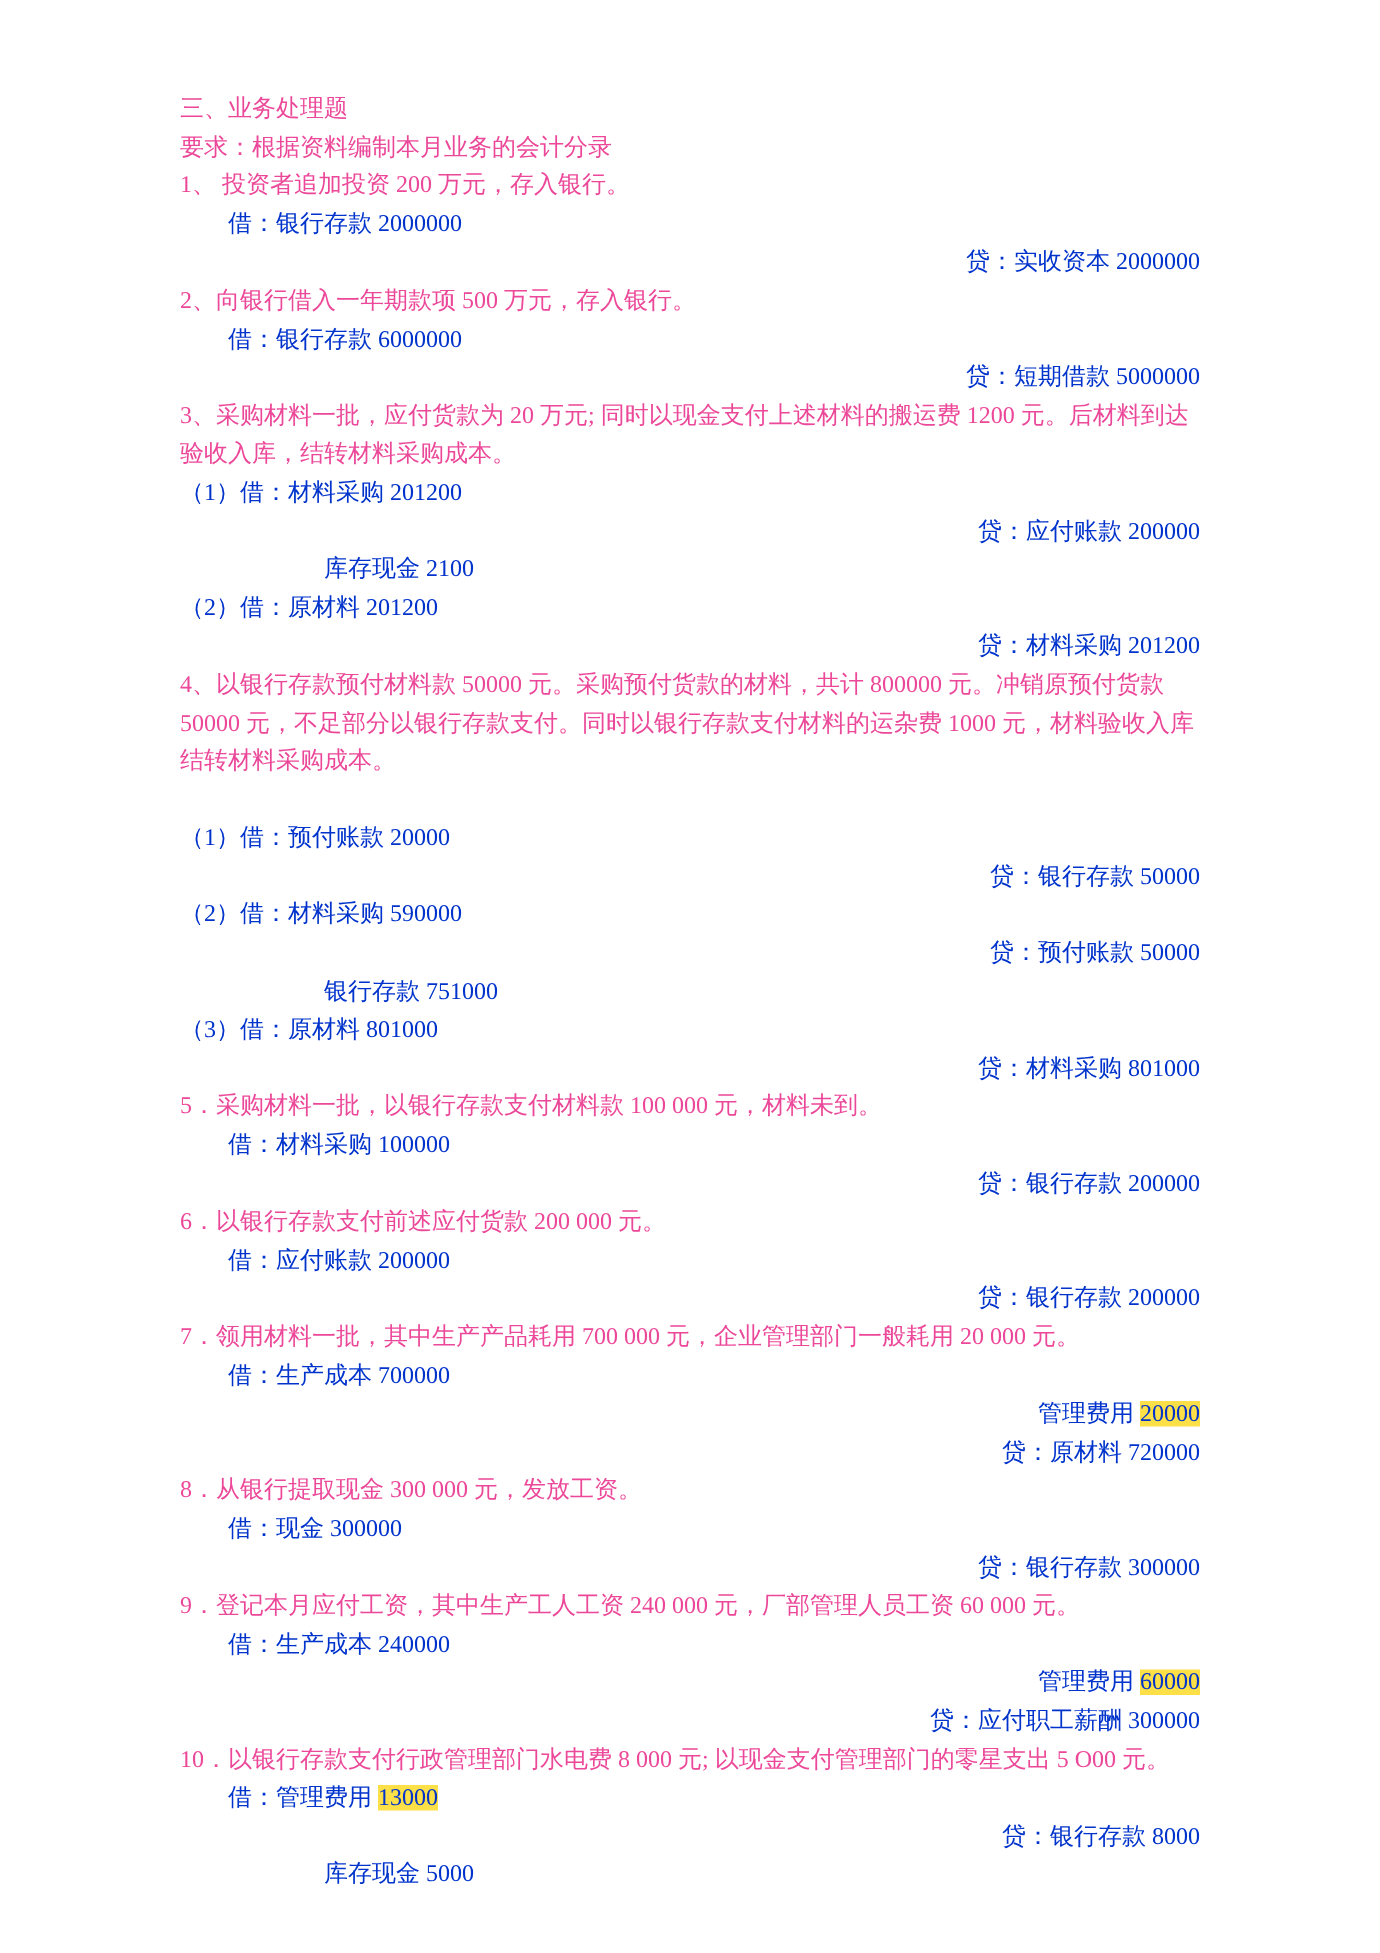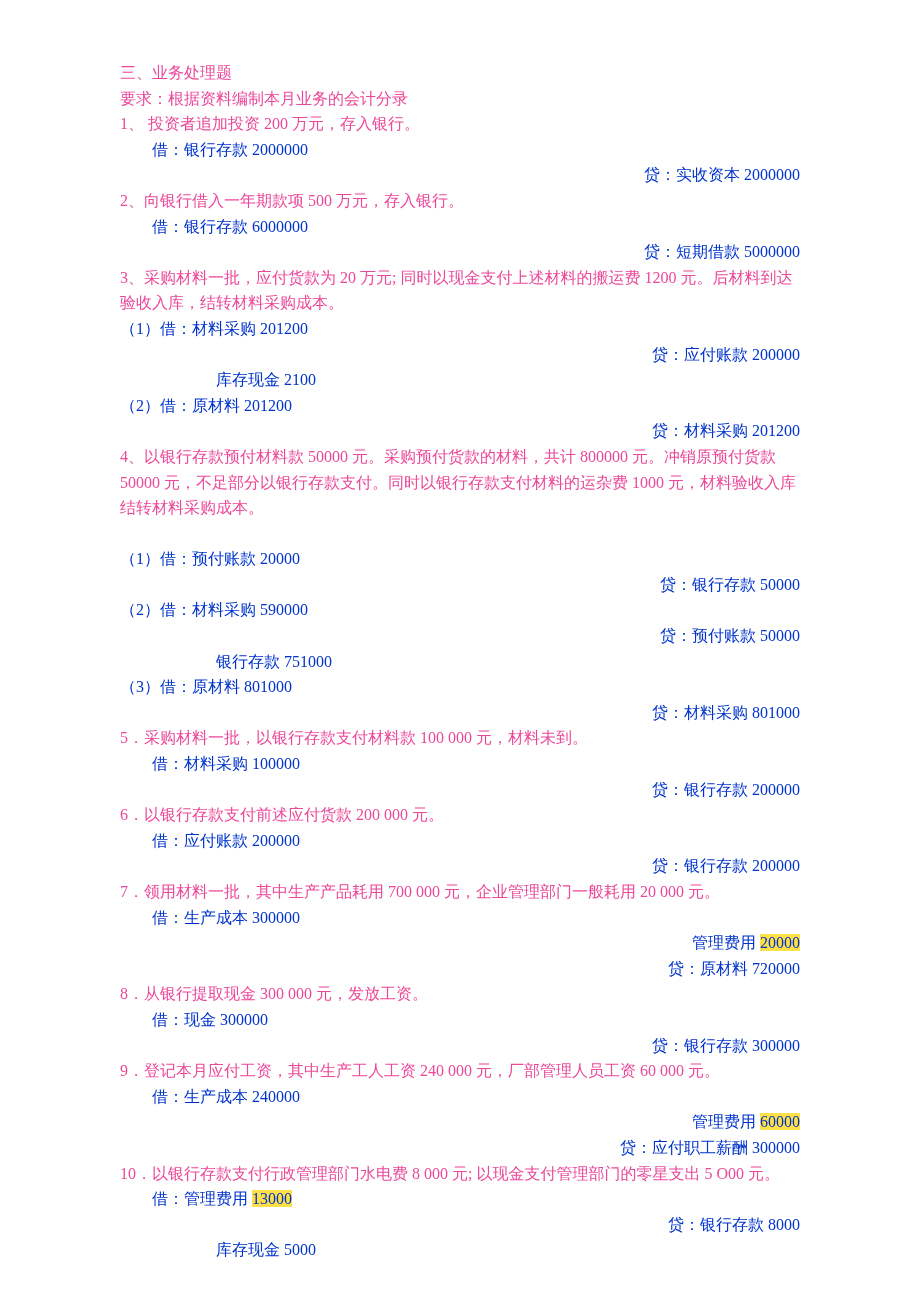--- a/index.html
+++ b/index.html
@@ -54,21 +54,21 @@
 
 <p class="line black">5．采购材料一批，以银行存款支付材料款 100 000 元，材料未到。</p>
 <p class="line blue indent1">借：材料采购 100000</p>
 <p class="line blue indent2">贷：银行存款 200000</p>
 
 <p class="line black">6．以银行存款支付前述应付货款 200 000 元。</p>
 <p class="line blue indent1">借：应付账款 200000</p>
 <p class="line blue indent2">贷：银行存款 200000</p>
 
 <p class="line black">7．领用材料一批，其中生产产品耗用 700 000 元，企业管理部门一般耗用 20 000 元。</p>
-<p class="line blue indent1">借：生产成本 300000</p>
+<p class="line blue indent1">借：生产成本 700000</p>
 <p class="line indent2"><span class="blue">管理费用  </span><span class="blue highlight">20000</span></p>
 <p class="line blue indent2">贷：原材料 720000</p>
 
 <p class="line black">8．从银行提取现金 300 000 元，发放工资。</p>
 <p class="line blue indent1">借：现金 300000</p>
 <p class="line blue indent2">贷：银行存款 300000</p>
 
 <p class="line black">9．登记本月应付工资，其中生产工人工资 240 000 元，厂部管理人员工资 60 000 元。</p>
 <p class="line blue indent1">借：生产成本 240000</p>
 <p class="line indent2"><span class="blue">管理费用  </span><span class="blue highlight">60000</span></p>

